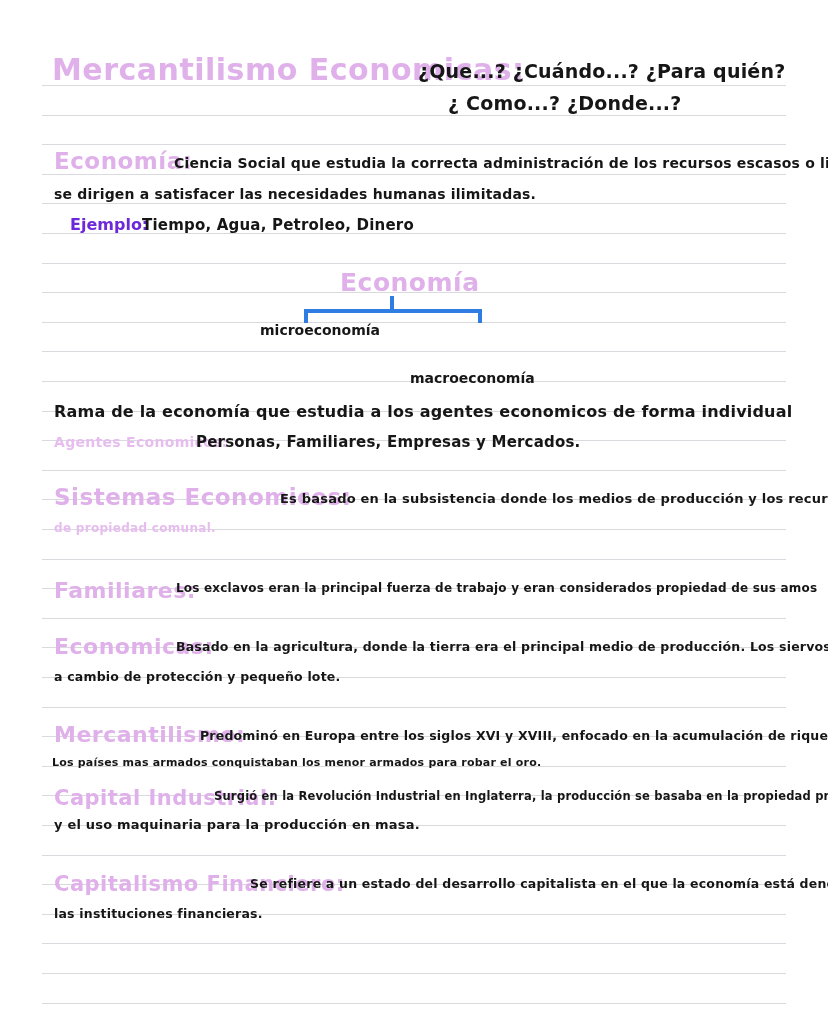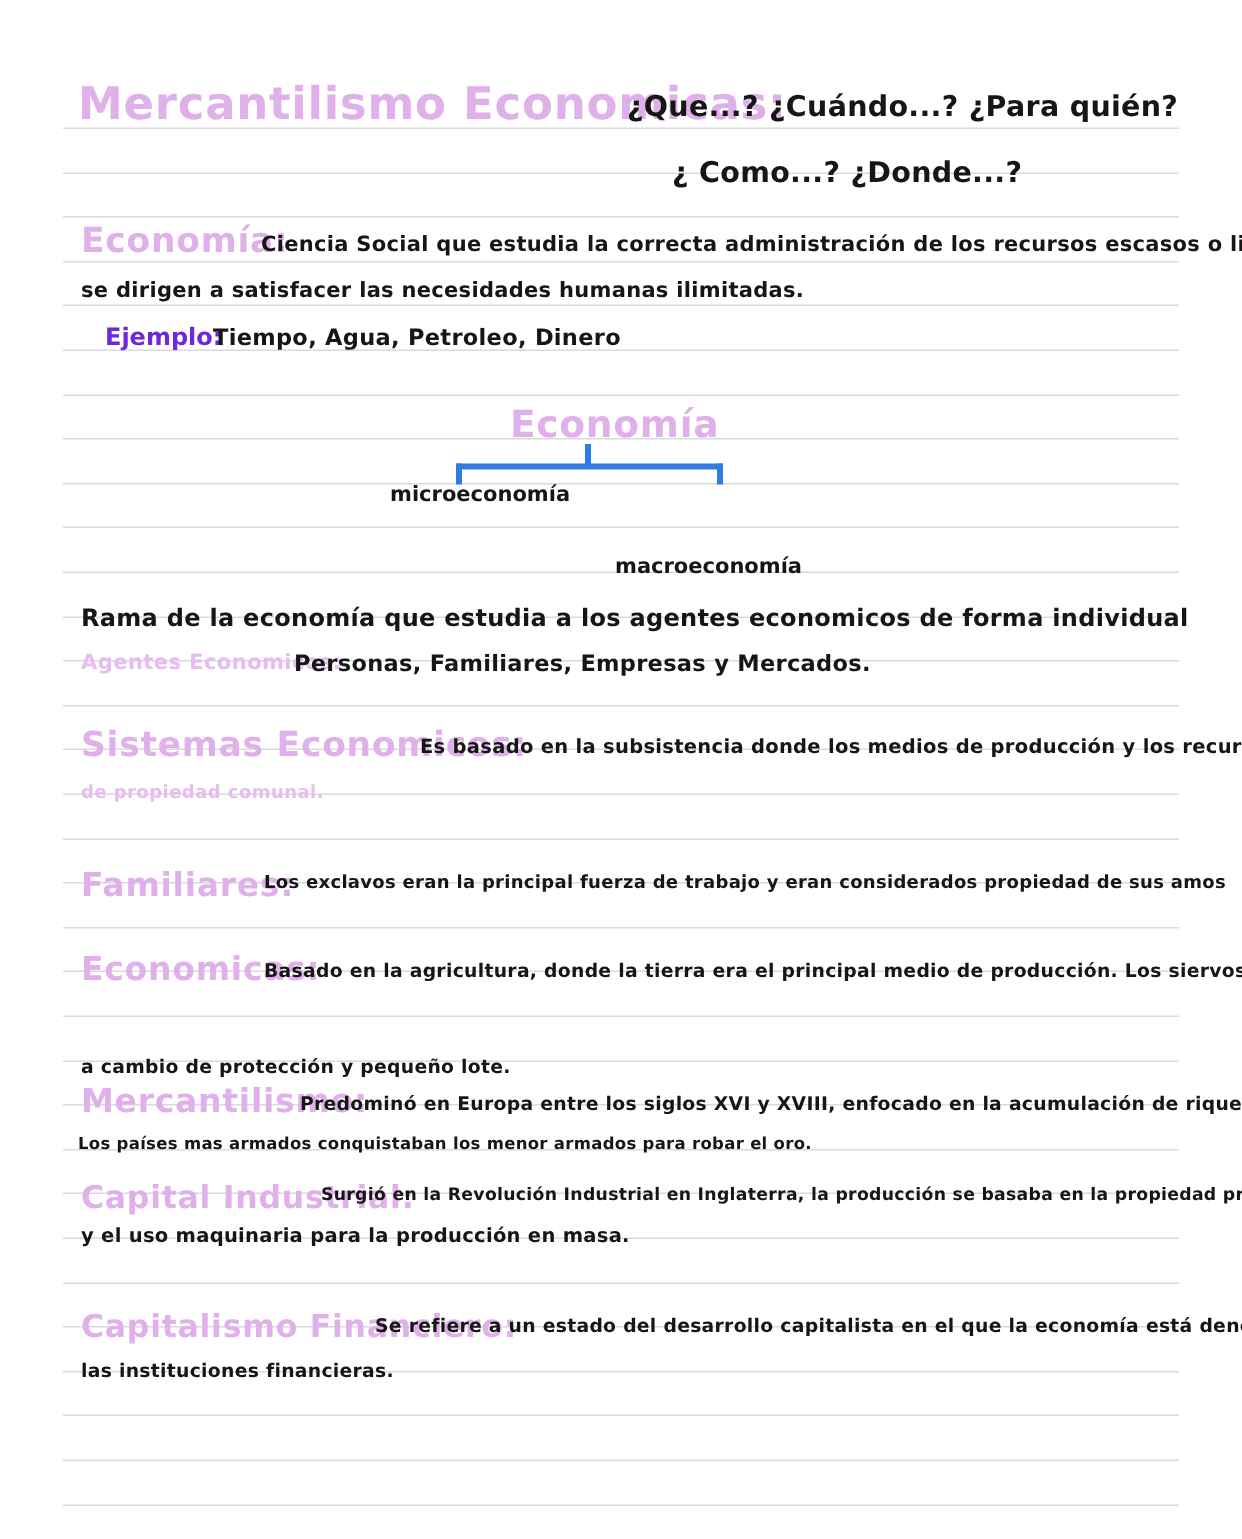--- a/index.html
+++ b/index.html
@@ -122,21 +122,21 @@
       <div class="rule" style="top: 973px;"></div>
       <div class="rule" style="top: 1003px;"></div>
     </div>
 
   <div id="ink">
 
     <div class="ln hd" style="left:52px; top:52px; font-size:30px;">Mercantilismo Economicas:</div>
 
     <div class="ln body-ink" style="left:418px; top:60px; font-size:19px;">¿Que...?  ¿Cuándo...?  ¿Para quién?</div>
 
-    <div class="ln body-ink" style="left:448px; top:92px; font-size:19px;margin-top:12px;">¿ Como...?  ¿Donde...?</div>
+    <div class="ln body-ink" style="left:448px; top:92px; font-size:19px;">¿ Como...?  ¿Donde...?</div>
 
     <div class="ln hd" style="left:54px; top:148px; font-size:23px;">Economía:</div>
 
     <div class="ln body-ink" style="left:174px; top:155px; font-size:14px;">Ciencia Social que estudia la correcta administración de los recursos escasos o limitados que</div>
 
     <div class="ln body-ink" style="left:54px; top:186px; font-size:14px;">se  dirigen a  satisfacer  las necesidades  humanas  ilimitadas.</div>
 
     <div class="ln blue-ink" style="left:70px; top:215px; font-size:16px;">Ejemplo:</div>
 
     <div class="ln body-ink" style="left:142px; top:216px; font-size:15px;">Tiempo, Agua, Petroleo, Dinero</div>
@@ -156,21 +156,21 @@
     <div class="ln hd-soft" style="left:54px; top:521px; font-size:12px;">de propiedad   comunal.</div>
 
     <div class="ln hd" style="left:54px; top:578px; font-size:22px;">Familiares:</div>
 
     <div class="ln body-ink" style="left:176px; top:581px; font-size:12px;">Los exclavos eran la principal fuerza de trabajo y eran considerados propiedad de sus amos</div>
 
     <div class="ln hd" style="left:54px; top:634px; font-size:22px;">Economicas:</div>
 
     <div class="ln body-ink" style="left:176px; top:639px; font-size:12.5px;">Basado en la agricultura, donde la tierra era  el principal medio de producción. Los siervos trabajan la tierra</div>
 
-    <div class="ln body-ink" style="left:54px; top:669px; font-size:12.5px;margin-top:34px;">a  cambio  de  protección  y  pequeño  lote.</div>
+    <div class="ln body-ink" style="left:54px; top:669px; font-size:12.5px;">a  cambio  de  protección  y  pequeño  lote.</div>
 
     <div class="ln hd" style="left:54px; top:722px; font-size:22px;">Mercantilismo:</div>
 
     <div class="ln body-ink" style="left:200px; top:728px; font-size:12.5px;">Predominó  en  Europa entre  los siglos  XVI  y  XVIII, enfocado  en la  acumulación de  riqueza nacional</div>
 
     <div class="ln body-ink" style="left:52px; top:756px; font-size:11px;">Los países mas armados conquistaban los menor armados para robar el oro.</div>
 
     <div class="ln hd" style="left:54px; top:786px; font-size:21px;">Capital Industrial:</div>
 
     <div class="ln body-ink" style="left:214px; top:789px; font-size:11.5px;">Surgió en la Revolución Industrial en Inglaterra, la producción se  basaba en la propiedad  privada de los  medios</div>

